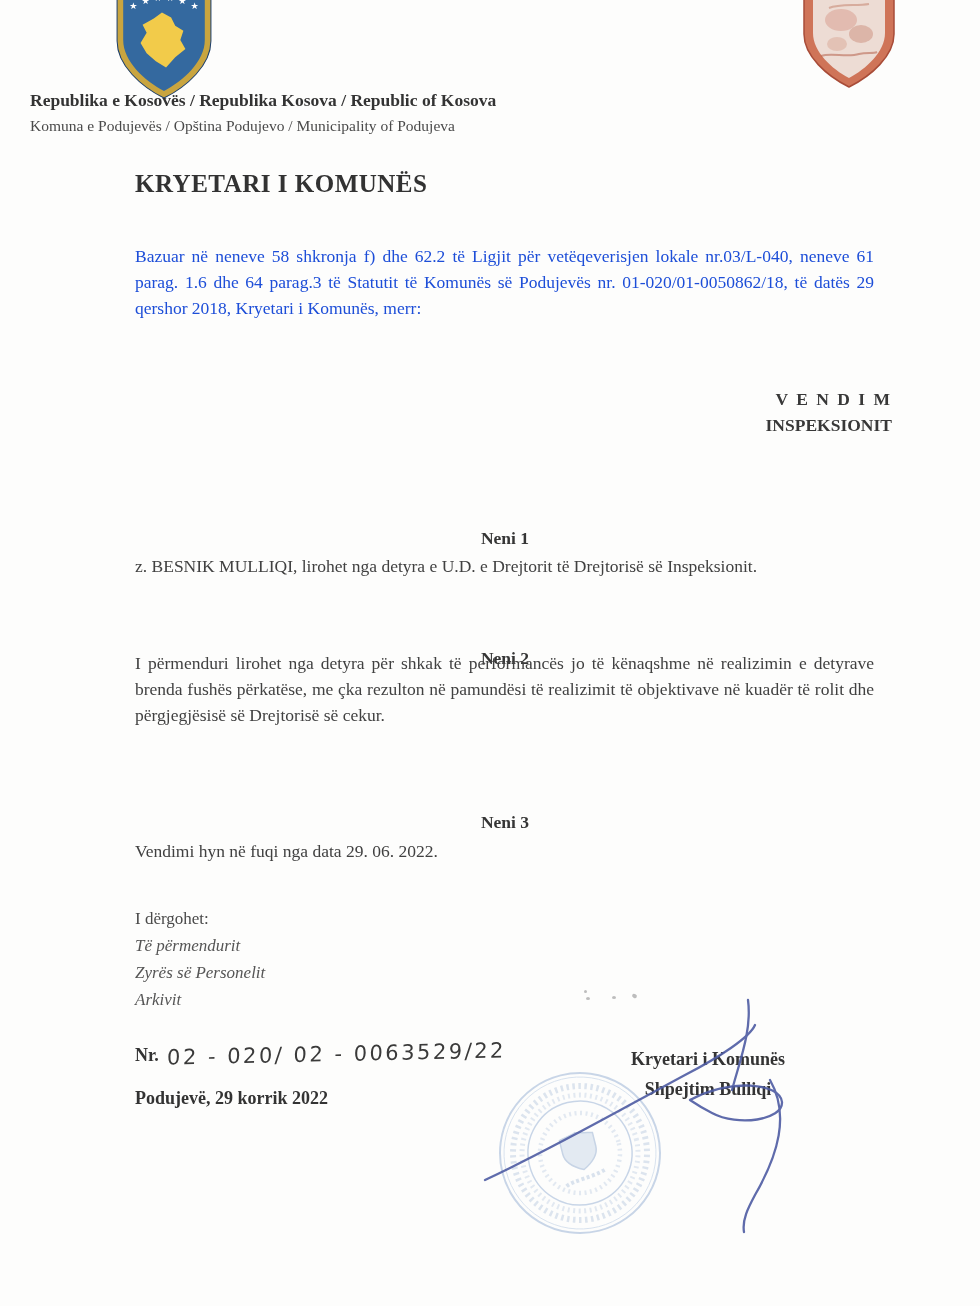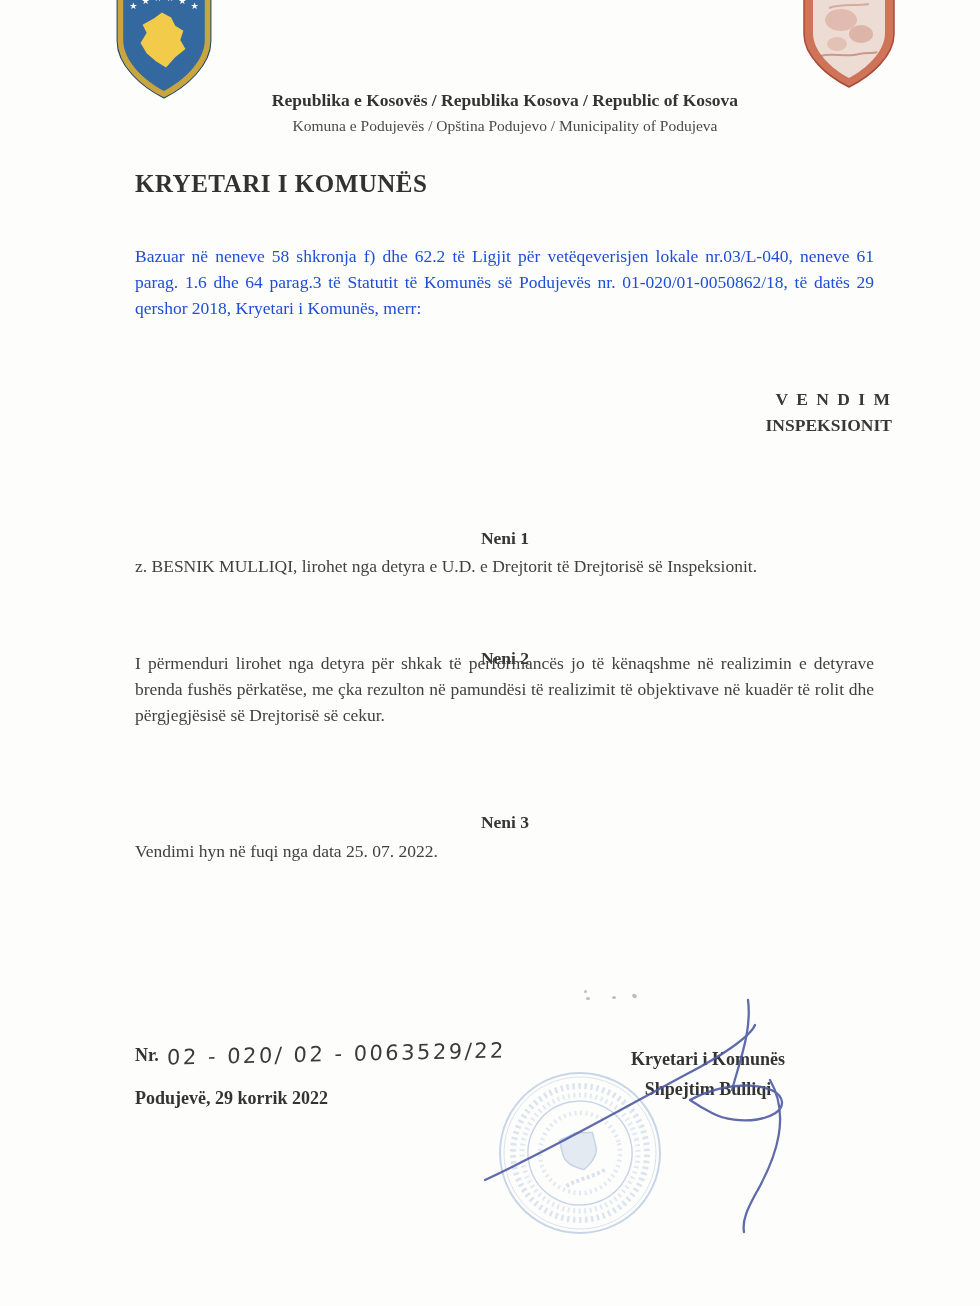--- a/index.html
+++ b/index.html
@@ -7,21 +7,21 @@
     position:relative;width:980px;height:1306px;background:#fdfdfc;
     overflow:hidden;font-family:"Liberation Serif", serif;color:#3e3e3e;
     box-shadow:0 0 4px rgba(0,0,0,.2);
   }
   .abs{position:absolute;}
   .bold{font-weight:normal;}
 
   .emblem-left{left:113px;top:-20px;width:102px;height:106px;}
   .emblem-right{left:799px;top:-18px;width:100px;height:110px;}
 
-  .header-text{top:88px;left:30px;width:950px;text-align:center;line-height:25px;}
+  .header-text{top:88px;left:30px;width:950px;line-height:25px;}
   .header-line1{font-size:17.5px;font-weight:bold;color:#333;}
   .header-line2{font-size:15.5px;color:#4a4a4a;}
 
   .office-title{top:170px;left:135px;font-size:25px;font-weight:bold;color:#323232;letter-spacing:.5px;}
 
   .legal{top:243px;left:135px;width:739px;font-size:17.5px;line-height:26px;text-align:justify;color:#1d4ed8;}
 
   .decision-title{top:386px;left:152px;width:740px;text-align:right;font-weight:bold;font-size:17.5px;line-height:26px;color:#383838;}
   .decision-word{letter-spacing:2px;}
 
@@ -105,22 +105,28 @@
 
   <div class="abs neni-h h1">Neni 1</div>
   <div class="abs neni-p p1">
     <span class="bold">z. BESNIK MULLIQI,</span><span> lirohet nga detyra e U.D. e Drejtorit të Drejtorisë së Inspeksionit.</span>
   </div>
 
   <div class="abs neni-h h2">Neni 2</div>
   <div class="abs neni-p p2">I përmenduri lirohet nga detyra për shkak të performancës jo të kënaqshme në realizimin e detyrave brenda fushës përkatëse, me çka rezulton në pamundësi të realizimit të objektivave në kuadër të rolit dhe përgjegjësisë së Drejtorisë së cekur.</div>
 
   <div class="abs neni-h h3">Neni 3</div>
-  <div class="abs neni-p p3">Vendimi hyn në fuqi nga data 25. 07. 2022.</div>
+  <div class="abs neni-p p3">Vendimi hyn në fuqi nga data 29. 06. 2022.</div>
 
+  <div class="abs distribution">
+    <div>I dërgohet:</div>
+    <div class="item">Të përmendurit</div>
+    <div class="item">Zyrës së Personelit</div>
+    <div class="item">Arkivit</div>
+  </div>
 
   <div class="abs smudge">
       <i></i>
       <i></i>
       <i></i>
       <i></i>
     </div>
 
   <div class="abs footer-left">
     <div class="nr-row">

